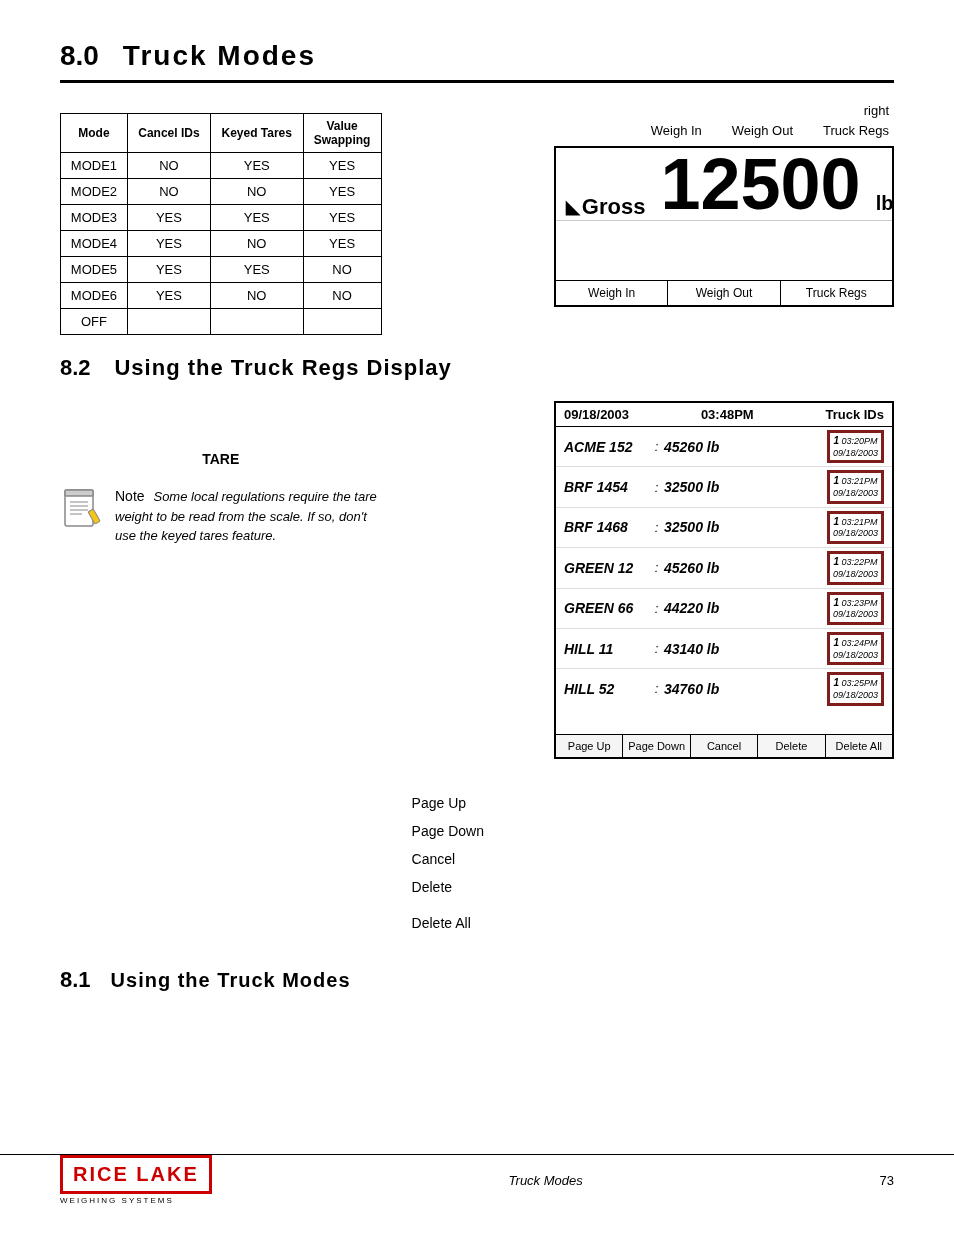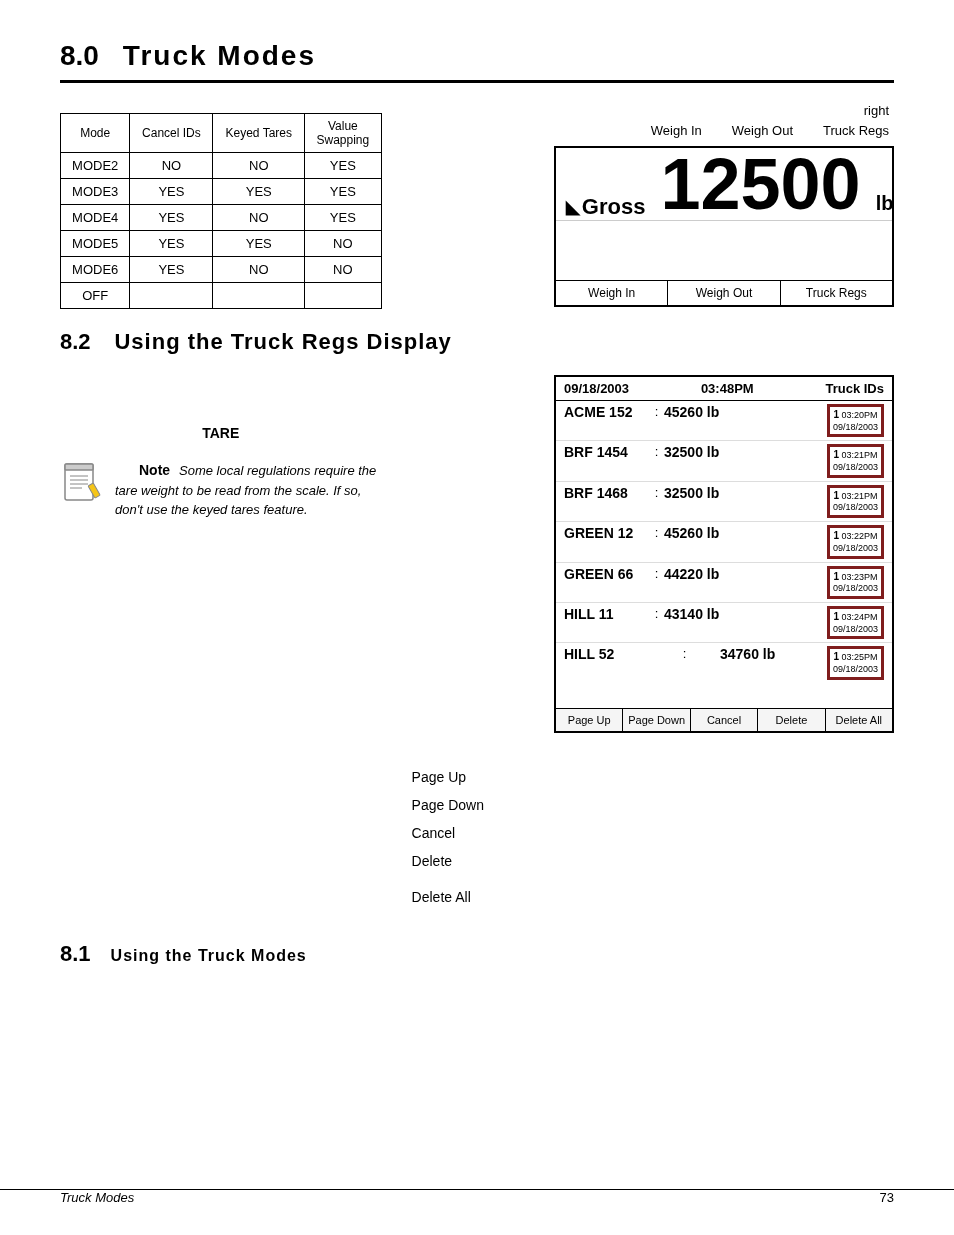--- a/index.html
+++ b/index.html
@@ -50,21 +50,21 @@
       width: 100%;
       font-size: 13px;
       margin-top: 10px;
     }
     .mode-table th, .mode-table td {
       border: 1px solid #000;
       text-align: center;
       padding: 5px 8px;
     }
     .mode-table th {
-      font-weight: normal;
+      font-weight: bold;
       font-size: 12px;
     }
 
     
     .scale-display {
       border: 2px solid #000;
       width: 340px;
       margin-left: auto;
     }
     .scale-top-bar {
@@ -130,27 +130,27 @@
     .truck-regs-header {
       display: flex;
       justify-content: space-between;
       padding: 4px 8px;
       border-bottom: 1px solid #000;
       font-size: 13px;
       font-weight: bold;
     }
     .truck-regs-row {
       display: flex;
-      align-items: flex-start;
+      align-items: center;
       padding: 3px 8px;
       border-bottom: 1px solid #ddd;
+      font-style: italic;
     }
     .truck-regs-row:last-of-type {
       border-bottom: none;
-      gap: 28px;
     }
     .truck-name {
       font-weight: bold;
       font-size: 14px;
       width: 85px;
     }
     .truck-colon {
       width: 15px;
       text-align: center;
     }
@@ -211,24 +211,23 @@
       align-items: flex-start;
       gap: 10px;
       margin-top: 15px;
     }
     .note-text {
       font-size: 13px;
       font-style: italic;
       line-height: 1.5;
     }
     .note-label {
-      font-weight: bold;
+      font-weight: normal;
       font-style: normal;
       margin-right: 5px;
-      margin-left: 24px;
     }
 
     
     .button-labels {
       margin-top: 20px;
       font-size: 14px;
       line-height: 2;
     }
 
     
@@ -297,20 +296,26 @@
     <table class="mode-table">
       <thead>
         <tr>
           <th>Mode</th>
           <th>Cancel IDs</th>
           <th>Keyed Tares</th>
           <th>Value<br>Swapping</th>
         </tr>
       </thead>
       <tbody id="mode-table-body">
+      <tr>
+            <td>MODE1</td>
+            <td>NO</td>
+            <td>YES</td>
+            <td>YES</td>
+          </tr>
           <tr>
             <td>MODE2</td>
             <td>NO</td>
             <td>NO</td>
             <td>YES</td>
           </tr>
           <tr>
             <td>MODE3</td>
             <td>YES</td>
             <td>YES</td>
@@ -492,20 +497,26 @@
       <div>Cancel</div>
       <div>Delete</div>
       <div style="margin-top:8px;">Delete All</div>
     </div>
   </div>
 </div>
 
 <div class="section-81">
   <div style="display:flex; gap:20px; align-items:baseline; border-bottom: none;">
     <span style="font-size:22px; font-weight:bold;">8.1</span>
-    <span style="font-size:16px; font-weight:bold; letter-spacing:1px;">Using the Truck Modes</span>
+    <span style="font-size:20px; font-weight:bold; letter-spacing:1px;">Using the Truck Modes</span>
   </div>
 </div>
 
 <div class="page-footer">
+  <div class="footer-logo">
+    <div class="logo-box">
+      <div class="logo-text-main">RICE LAKE</div>
+    </div>
+    <div class="logo-text-sub">WEIGHING SYSTEMS</div>
+  </div>
   <div class="footer-chapter">Truck Modes</div>
   <div class="footer-page">73</div>
 </div>
 
 </body></html>

